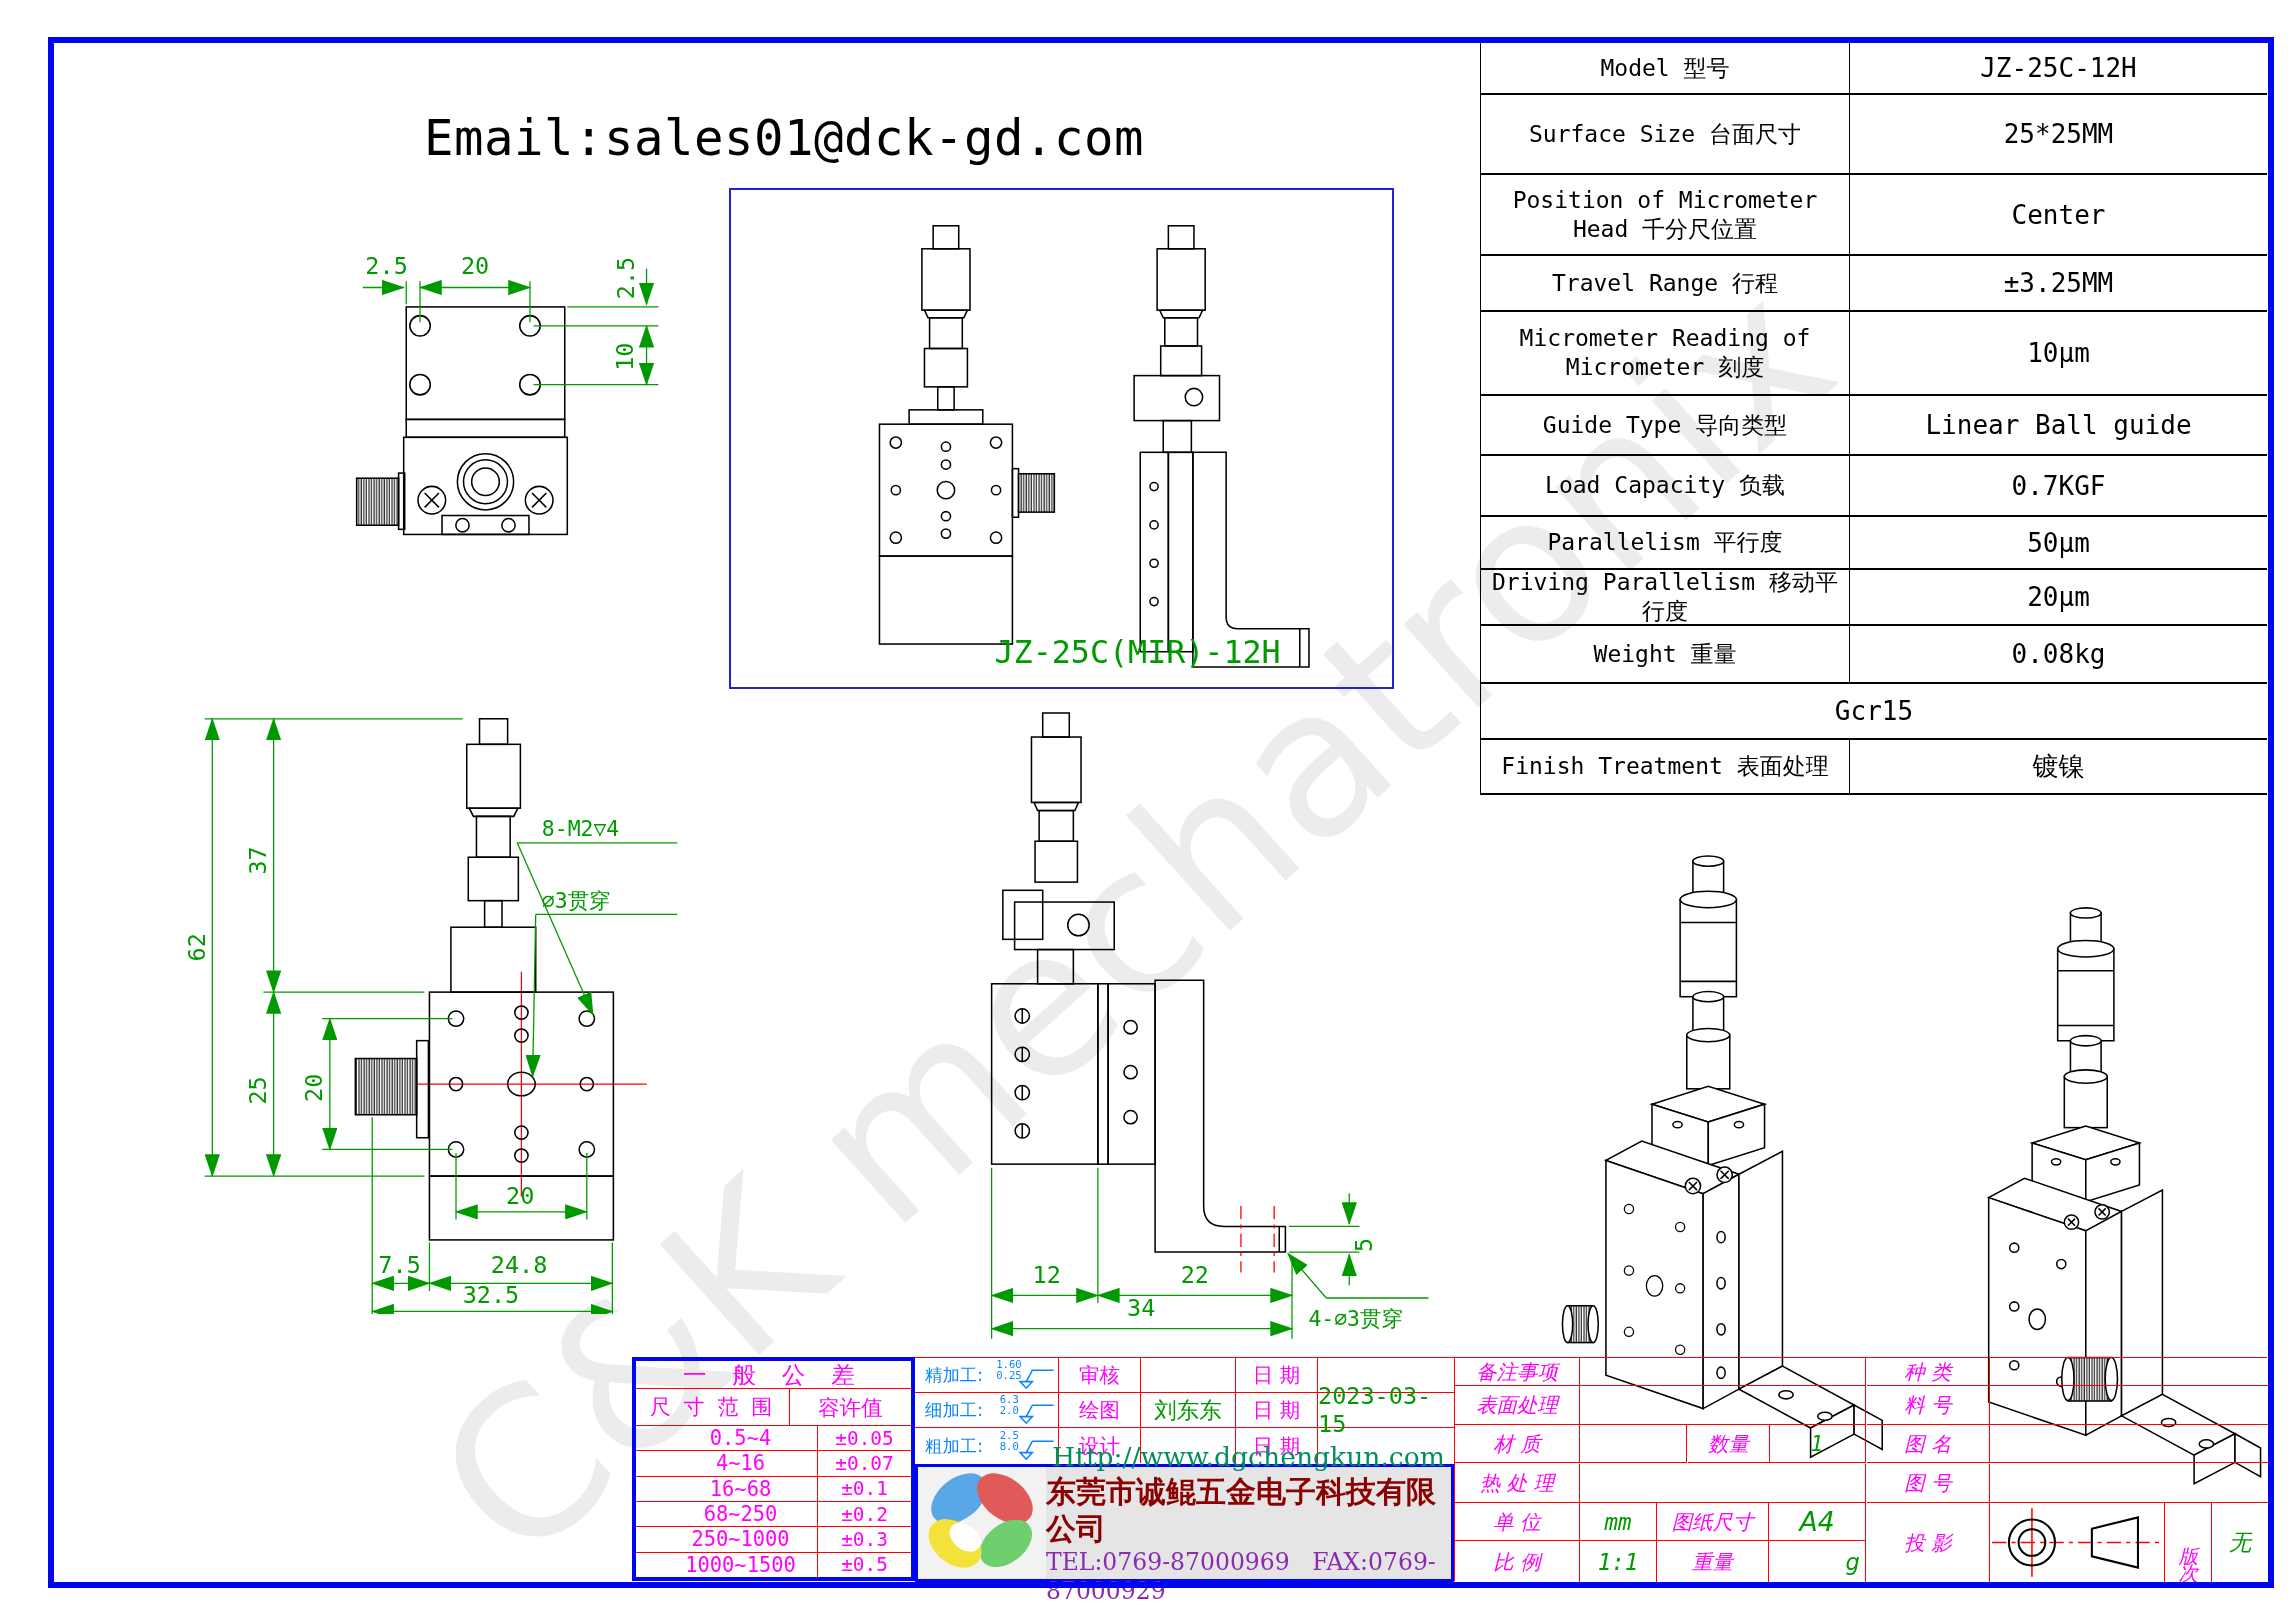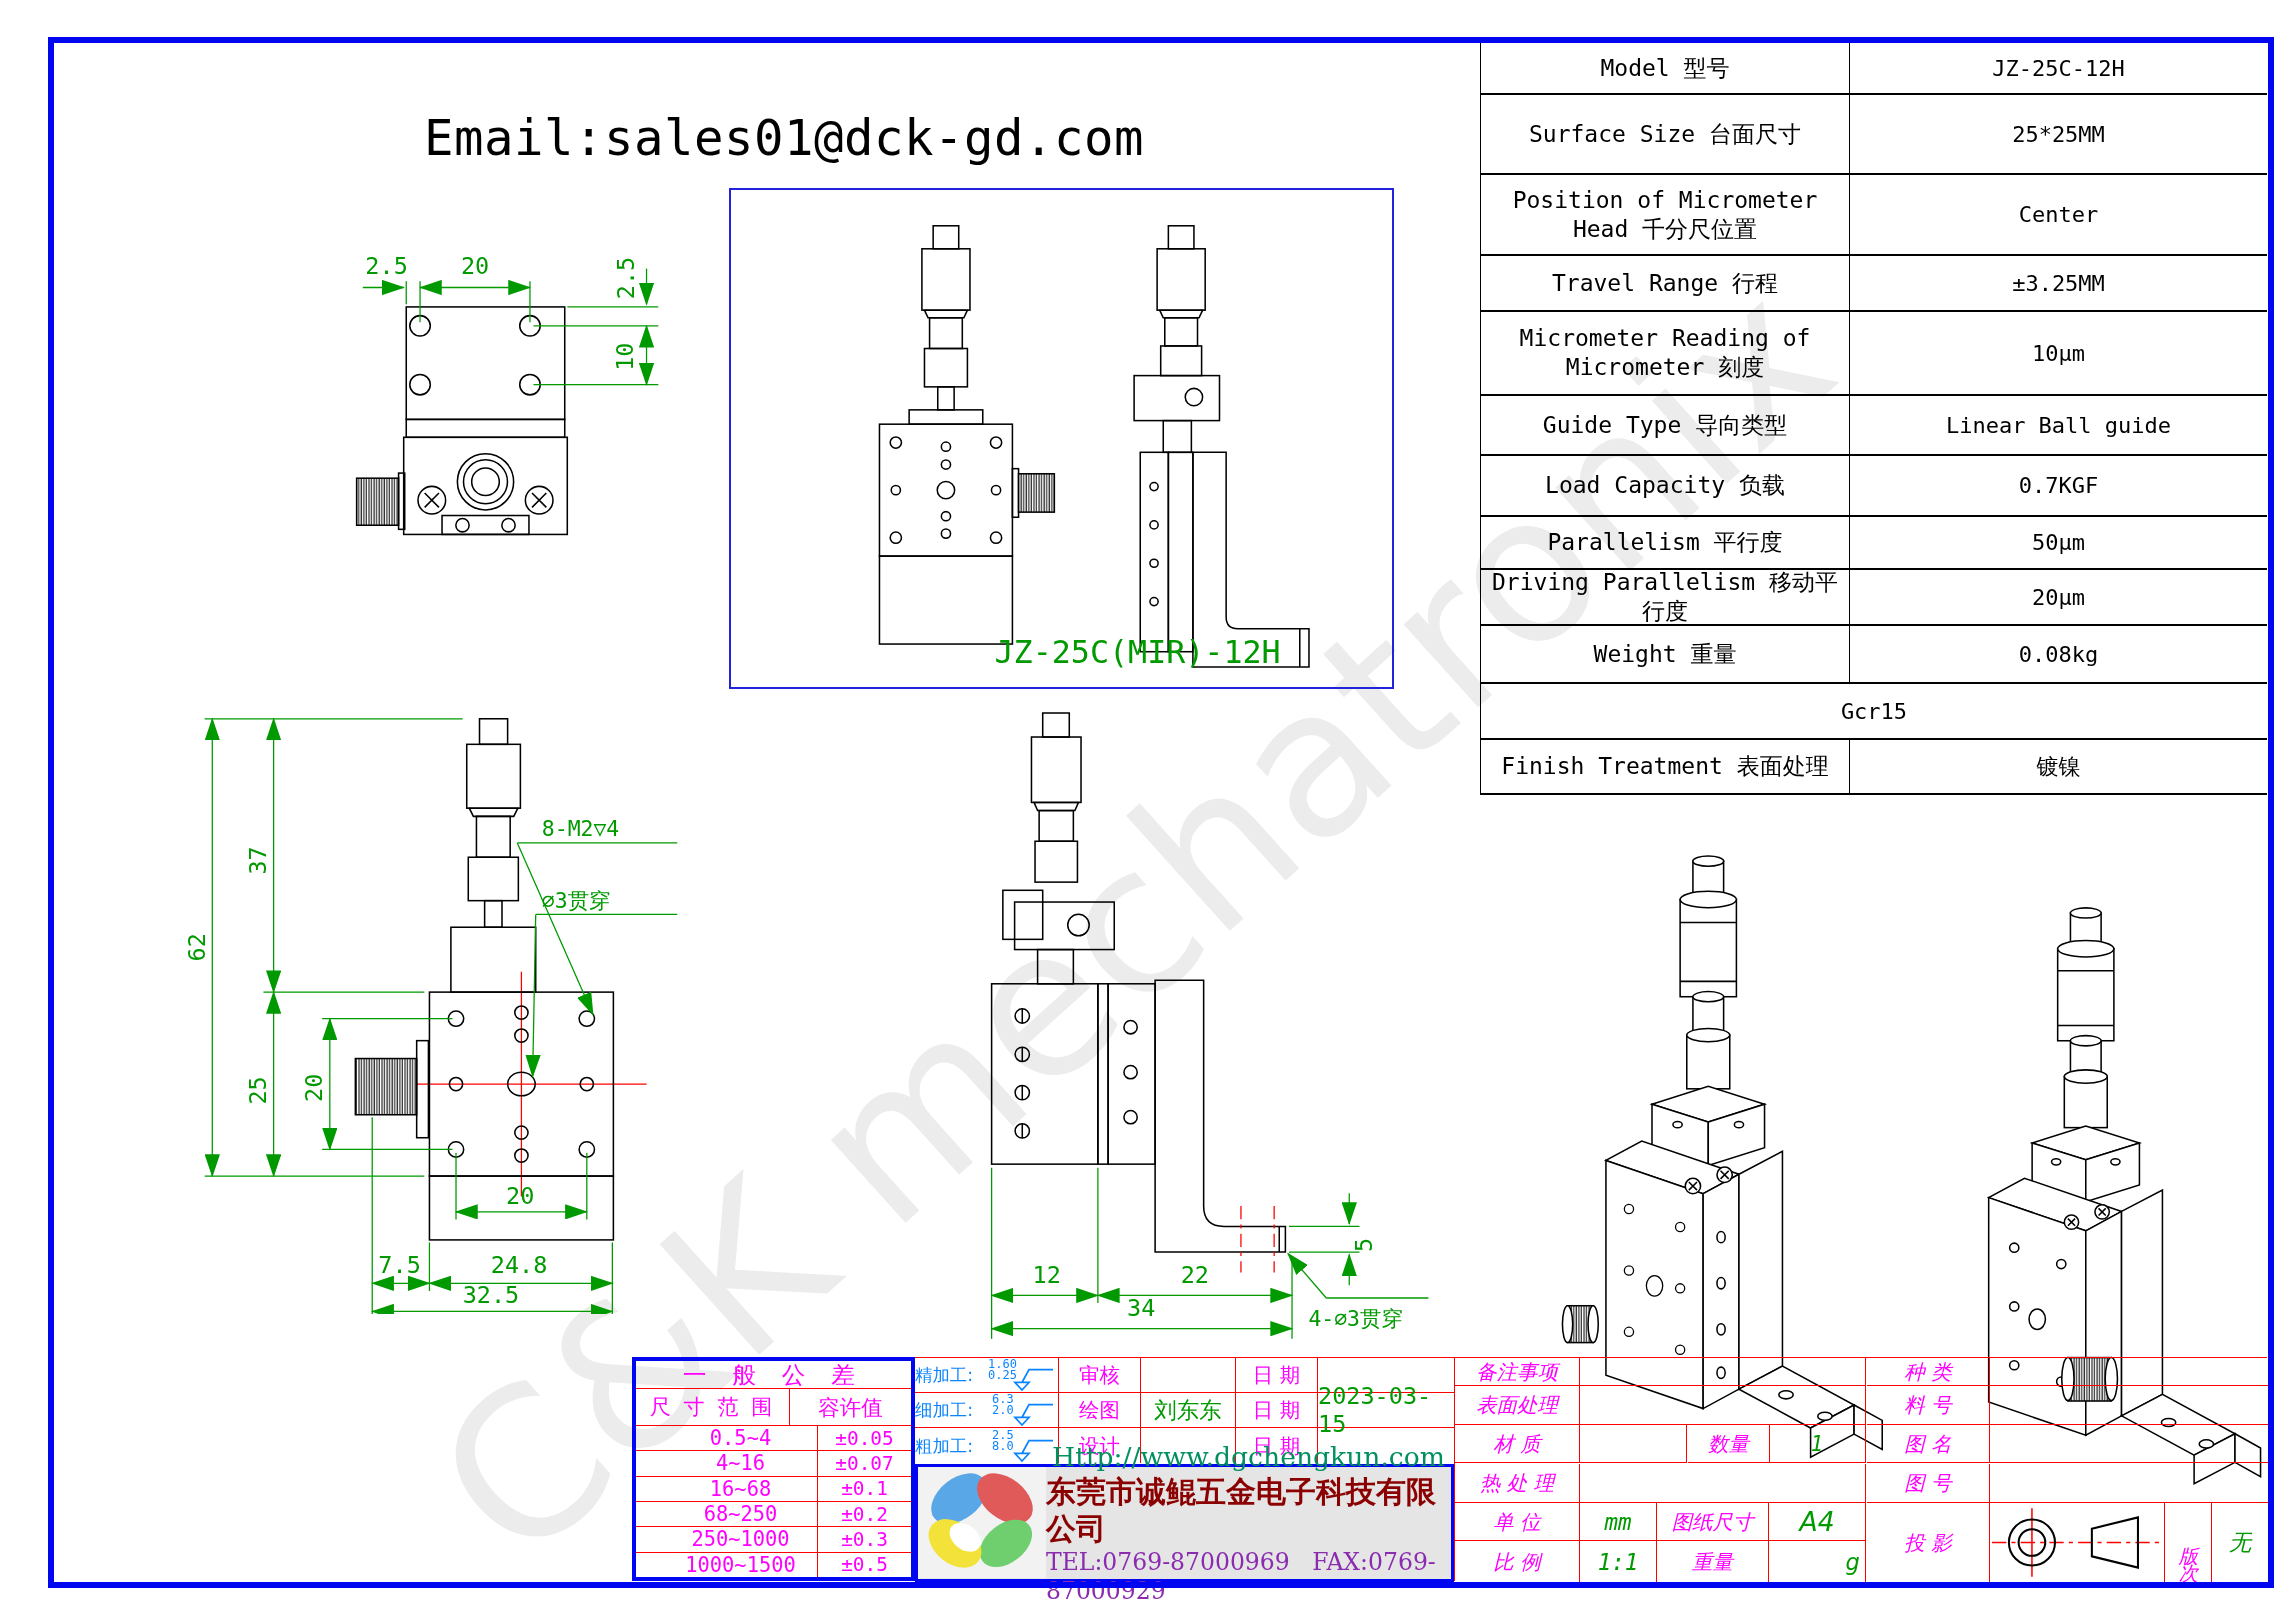--- a/index.html
+++ b/index.html
@@ -11,34 +11,34 @@
   
   #page-border{left:48px;top:37px;width:2226px;height:1551px;border:6.1px solid #0006f0;box-sizing:border-box;z-index:6;pointer-events:none;}
   
   #watermark{left:215px;top:803px;width:1840px;text-align:center;font-size:204px;color:#ececec;transform:rotate(-42deg);transform-origin:50% 50%;z-index:0;font-family:"DejaVu Sans",sans-serif;white-space:nowrap;}
   
   #email{left:424px;top:110px;font-size:49px;letter-spacing:0.5px;color:#000;z-index:2;}
   
   #spec-table{left:1480px;top:43px;width:786px;border-left:1.5px solid #000;z-index:2;}
   .spec-row{display:flex;border-bottom:2.6px solid #000;}
   .spec-label{width:369px;border-right:1.5px solid #000;display:flex;align-items:center;justify-content:center;text-align:center;font-size:23px;line-height:1.25;padding:0 7.2px;box-sizing:border-box;font-family:"DejaVu Sans Mono",monospace;}
-  .spec-value{flex:1;display:flex;align-items:center;justify-content:center;text-align:center;font-size:22px;font-family:"DejaVu Sans Mono",monospace;}
+  .spec-value{flex:1;display:flex;align-items:center;justify-content:center;text-align:center;font-size:26px;font-family:"DejaVu Sans Mono",monospace;}
   
   #boxed-view{left:729px;top:188px;width:665px;height:501px;border:2px solid #2222dd;box-sizing:border-box;z-index:2;}
   #tol-table{left:632px;top:1357px;width:283px;height:224px;border:4.6px solid #0006f0;box-sizing:border-box;display:flex;flex-direction:column;z-index:3;}
   .tol-title{height:27px;border-bottom:1.5px solid #f00;display:flex;align-items:center;justify-content:center;font-size:23.5px;letter-spacing:9.2px;}
   .tol-head{height:36px;border-bottom:1.5px solid #f00;display:flex;}
   .tol-row{flex:1;border-bottom:1.5px solid #f00;display:flex;padding-left:28px;}
   .tol-row:last-child{border-bottom:none;}
   .tol-c1{width:153px;border-right:1.5px solid #f00;display:flex;align-items:center;justify-content:center;font-size:20.4px;}
   .tol-c2{flex:1;display:flex;align-items:center;justify-content:center;font-size:19.4px;}
   #rough-col{left:915px;top:1357px;width:143px;height:106px;border-top:1.5px solid #f00;box-sizing:border-box;z-index:2;}
   .proc-row{height:35px;border-bottom:1.5px solid #f00;display:flex;align-items:center;box-sizing:border-box;}
   .proc-row:last-child{border-bottom:none;}
-  .proc-label{font-size:17.4px;color:#0a84ff;padding-left:0;white-space:nowrap;}
+  .proc-label{font-size:17.4px;color:#0a84ff;padding-left:10px;white-space:nowrap;}
   #approve-grid{left:1058px;top:1357px;width:396px;height:106px;border-top:1.5px solid #f00;border-left:1.5px solid #f00;box-sizing:border-box;z-index:2;}
   .ap-row{height:35px;display:flex;border-bottom:1.5px solid #f00;box-sizing:border-box;}
   .ap-row:last-child{border-bottom:none;}
   .ap-c{border-right:1.5px solid #f00;display:flex;align-items:center;justify-content:center;font-size:20.4px;box-sizing:border-box;}
   .ap-c:last-child{border-right:none;}
   #company-box{left:915px;top:1464px;width:539px;height:118px;border:3.1px solid #0006f0;box-sizing:border-box;display:flex;z-index:3;background:#e5e5e5;}
   .co-text{flex:1;display:flex;flex-direction:column;align-items:center;justify-content:center;line-height:1.25;}
   #notes-grid{left:1454px;top:1357px;width:813px;height:224px;border-top:1.5px solid #f00;border-left:1.5px solid #f00;box-sizing:border-box;z-index:2;}
   .ng{position:absolute;display:flex;align-items:center;justify-content:center;text-align:center;border-right:1.5px solid #f00;border-bottom:1.5px solid #f00;box-sizing:border-box;font-size:20.4px;font-style:italic;}
   .vert{writing-mode:vertical-rl;letter-spacing:5.1px;}

